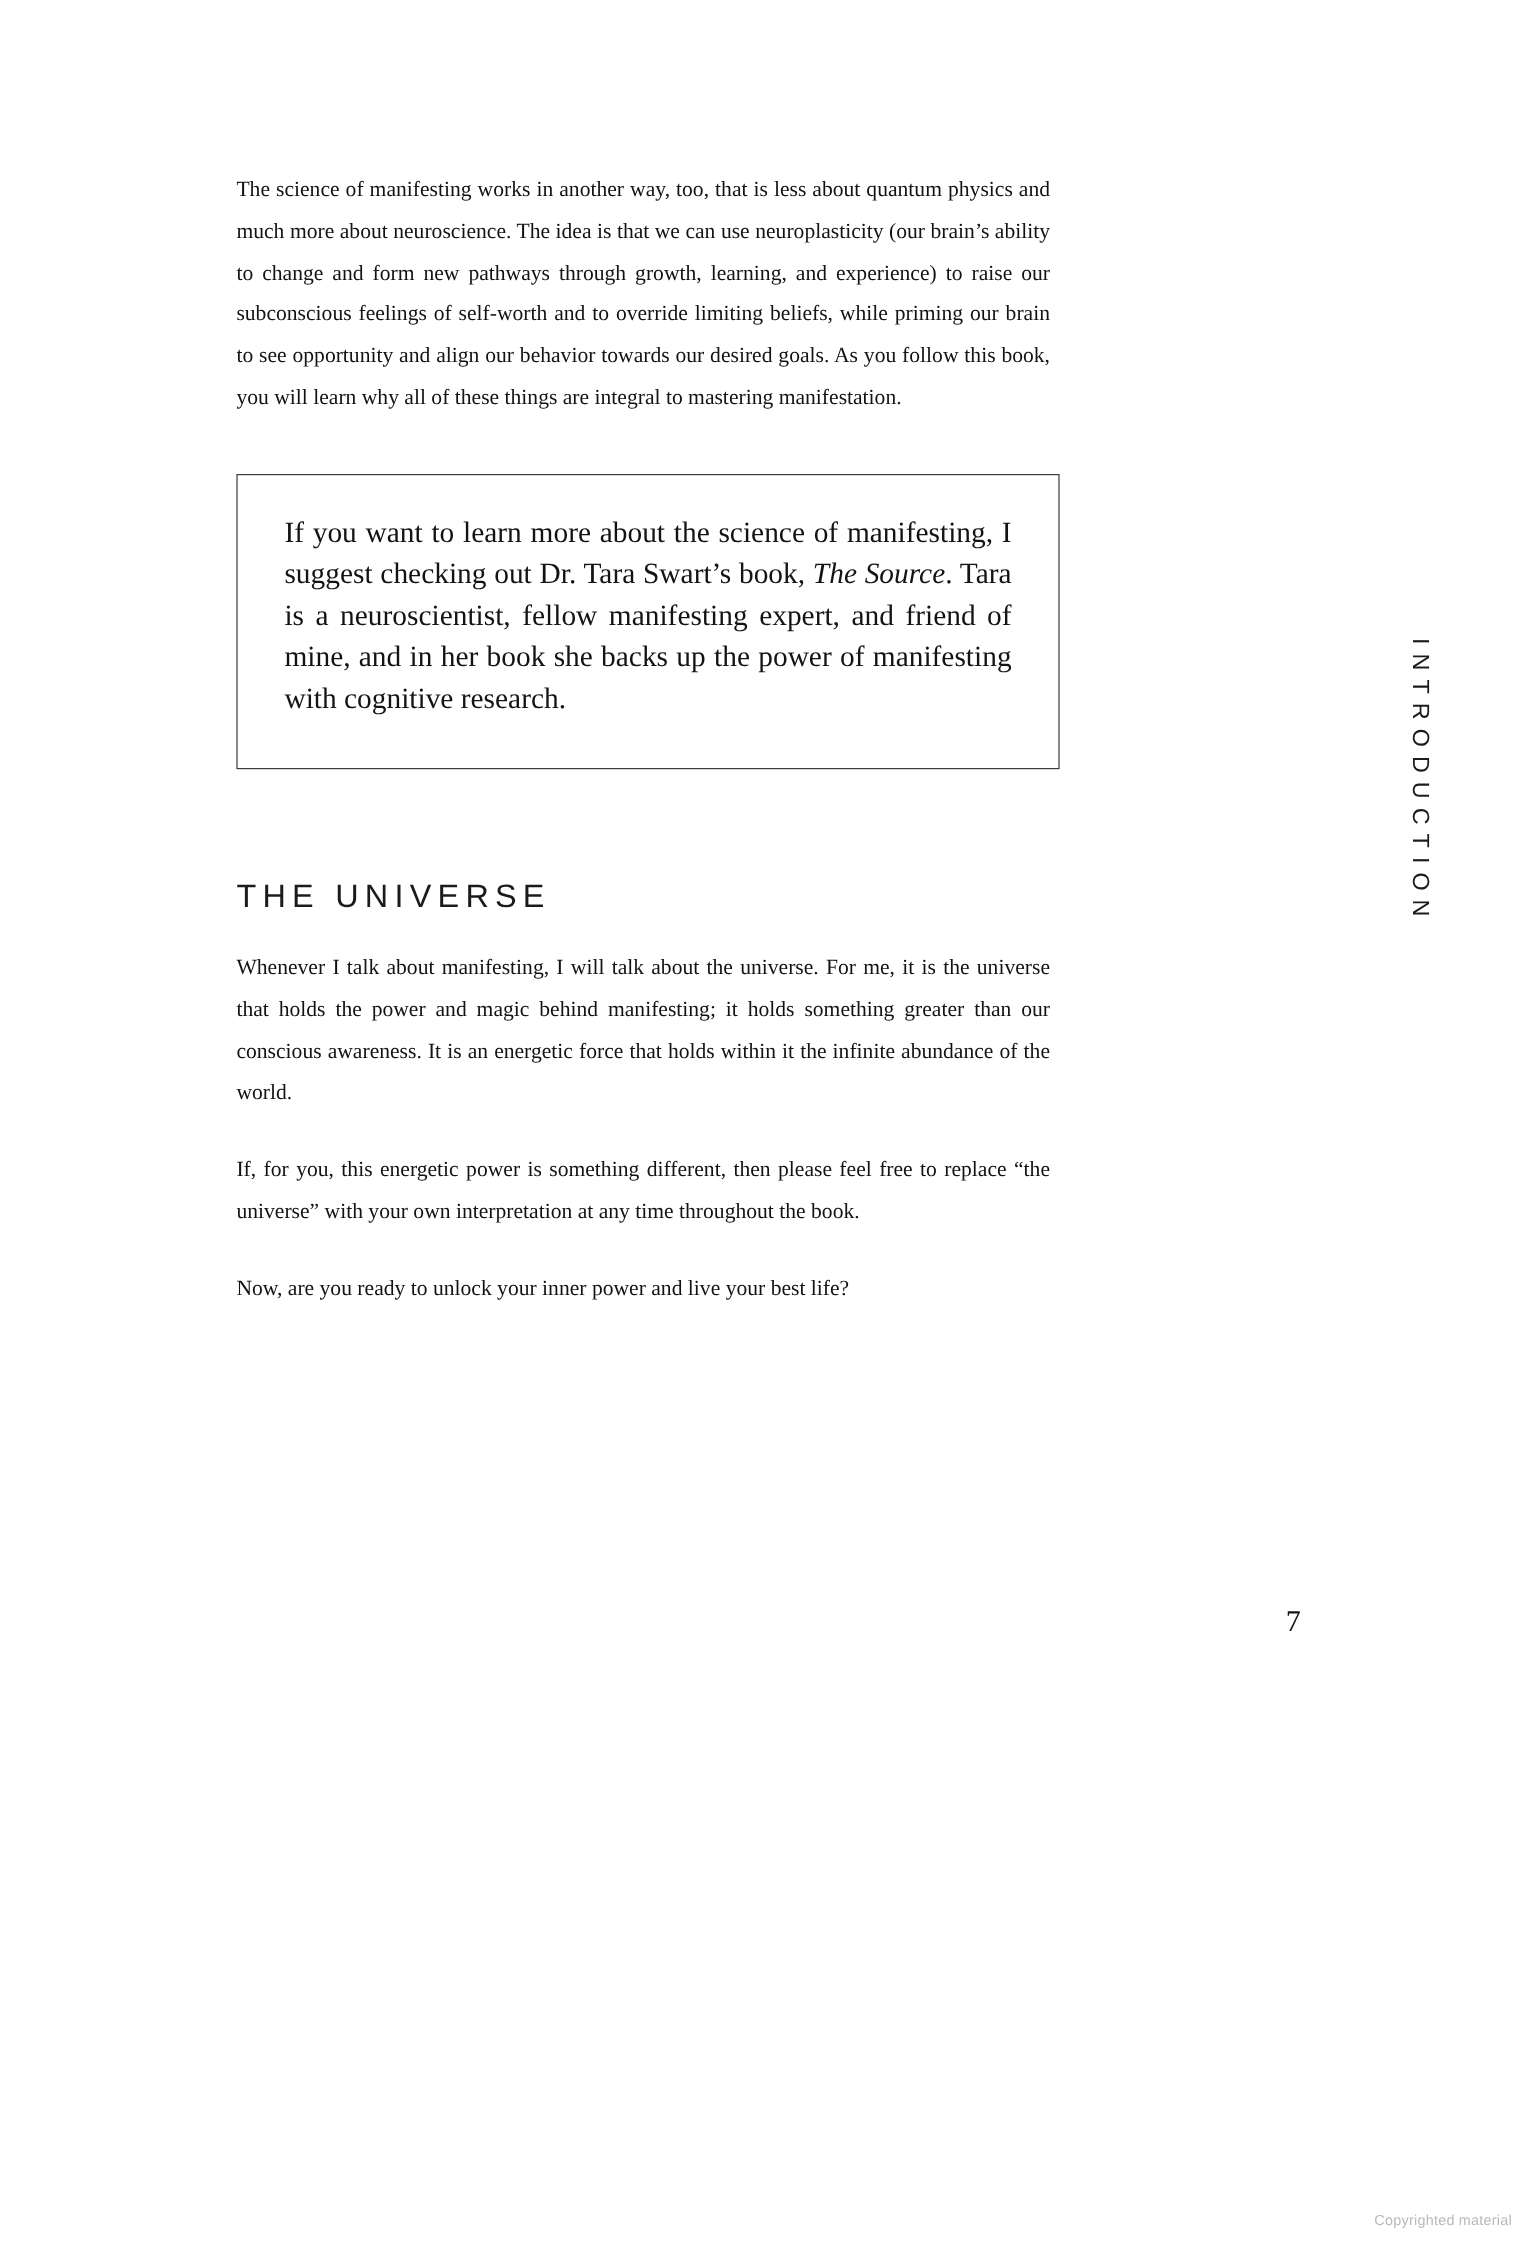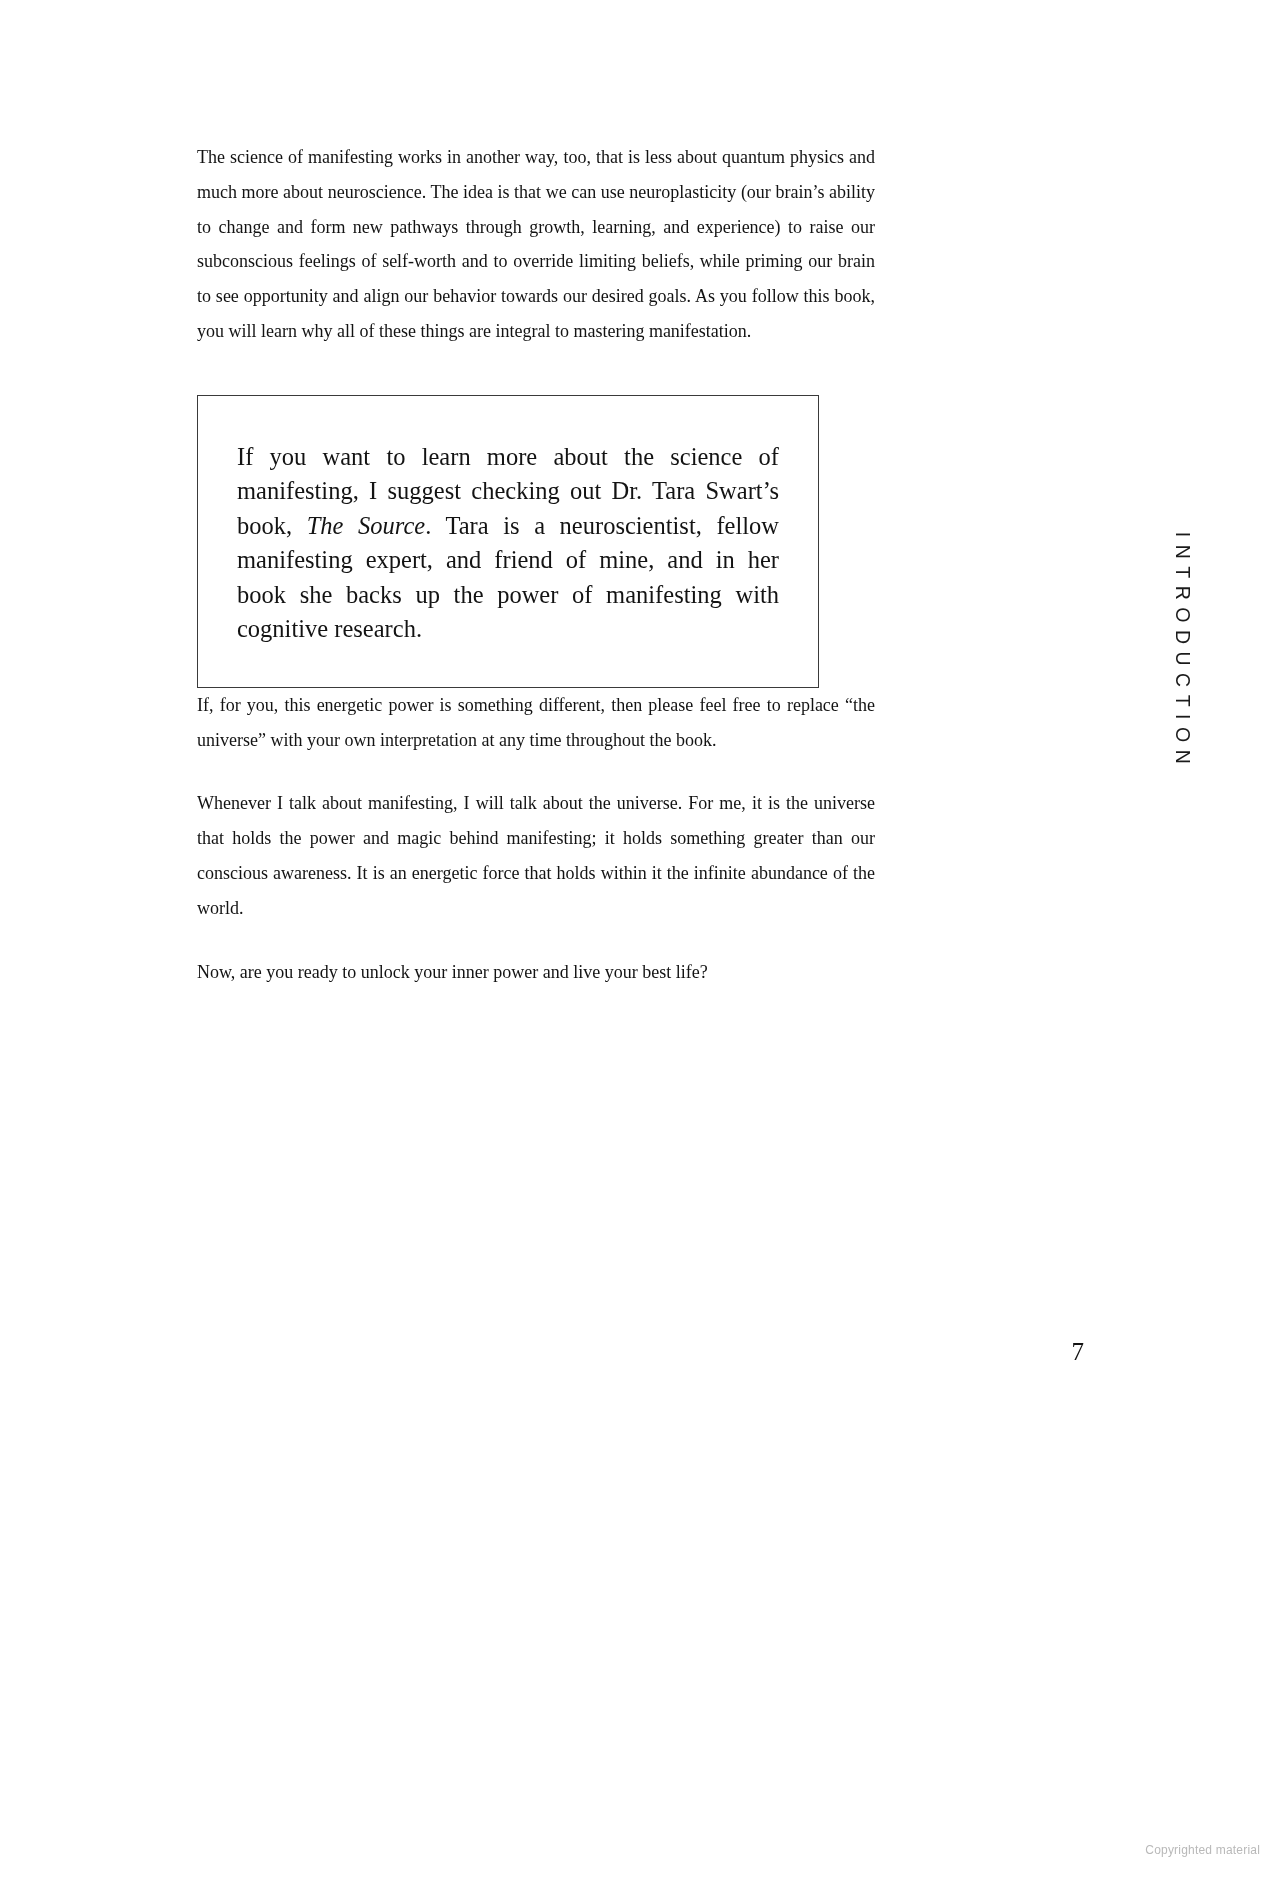--- a/index.html
+++ b/index.html
@@ -33,24 +33,24 @@
     text-justify: inter-word;
     margin: 0 0 29px 0;
     color: #131313;
     -webkit-font-smoothing: antialiased;
   }
   .para.last { margin-bottom: 0; }
 
   
   .callout {
     box-sizing: border-box;
-    width: 622px;
+    width: 686px;
     border: 1.6px solid #3a3a3a;
     margin-top: 46px;
-    padding: 44px 39px 40px 39px;
+    padding: 32px 39px 40px 39px;
   }
   .callout .para {
     font-size: 24.5px;
     line-height: 34.5px;
     margin: 0;
     text-align: justify;
   }
   .callout em,
   .para em {
     font-style: italic;
@@ -117,24 +117,25 @@
 <div class="page">
 
   <div class="content">
 
     <p class="para">The science of manifesting works in another way, too, that is less about quantum physics and much more about neuroscience. The idea is that we can use neuroplasticity (our brain’s ability to change and form new pathways through growth, learning, and experience) to raise our subconscious feelings of self-worth and to override limiting beliefs, while priming our brain to see opportunity and align our behavior towards our desired goals. As you follow this book, you will learn why all of these things are integral to mastering manifestation.</p>
 
     <div class="callout">
       <p class="para"><span>If you want to learn more about the science of manifesting, I suggest checking out Dr. Tara Swart’s book, </span><em>The Source</em><span>. Tara is a neuroscientist, fellow manifesting expert, and friend of mine, and in her book she backs up the power of manifesting with cognitive research.</span></p>
     </div>
 
+    <h2 class="section-heading">THE UNIVERSE</h2>
+
+    <p class="para">Whenever I talk about manifesting, I will talk about the universe. For me, it is the universe that holds the power and magic behind manifesting; it holds something greater than our conscious awareness. It is an energetic force that holds within it the infinite abundance of the world.</p>
 
     <p class="para">If, for you, this energetic power is something different, then please feel free to replace “the universe” with your own interpretation at any time throughout the book.</p>
-
-    <p class="para">Whenever I talk about manifesting, I will talk about the universe. For me, it is the universe that holds the power and magic behind manifesting; it holds something greater than our conscious awareness. It is an energetic force that holds within it the infinite abundance of the world.</p>
 
     <p class="para last">Now, are you ready to unlock your inner power and live your best life?</p>
 
   </div>
 
   <div class="running-head">
     <span>INTRODUCTION</span>
   </div>
 
   <div class="page-number">7</div>

